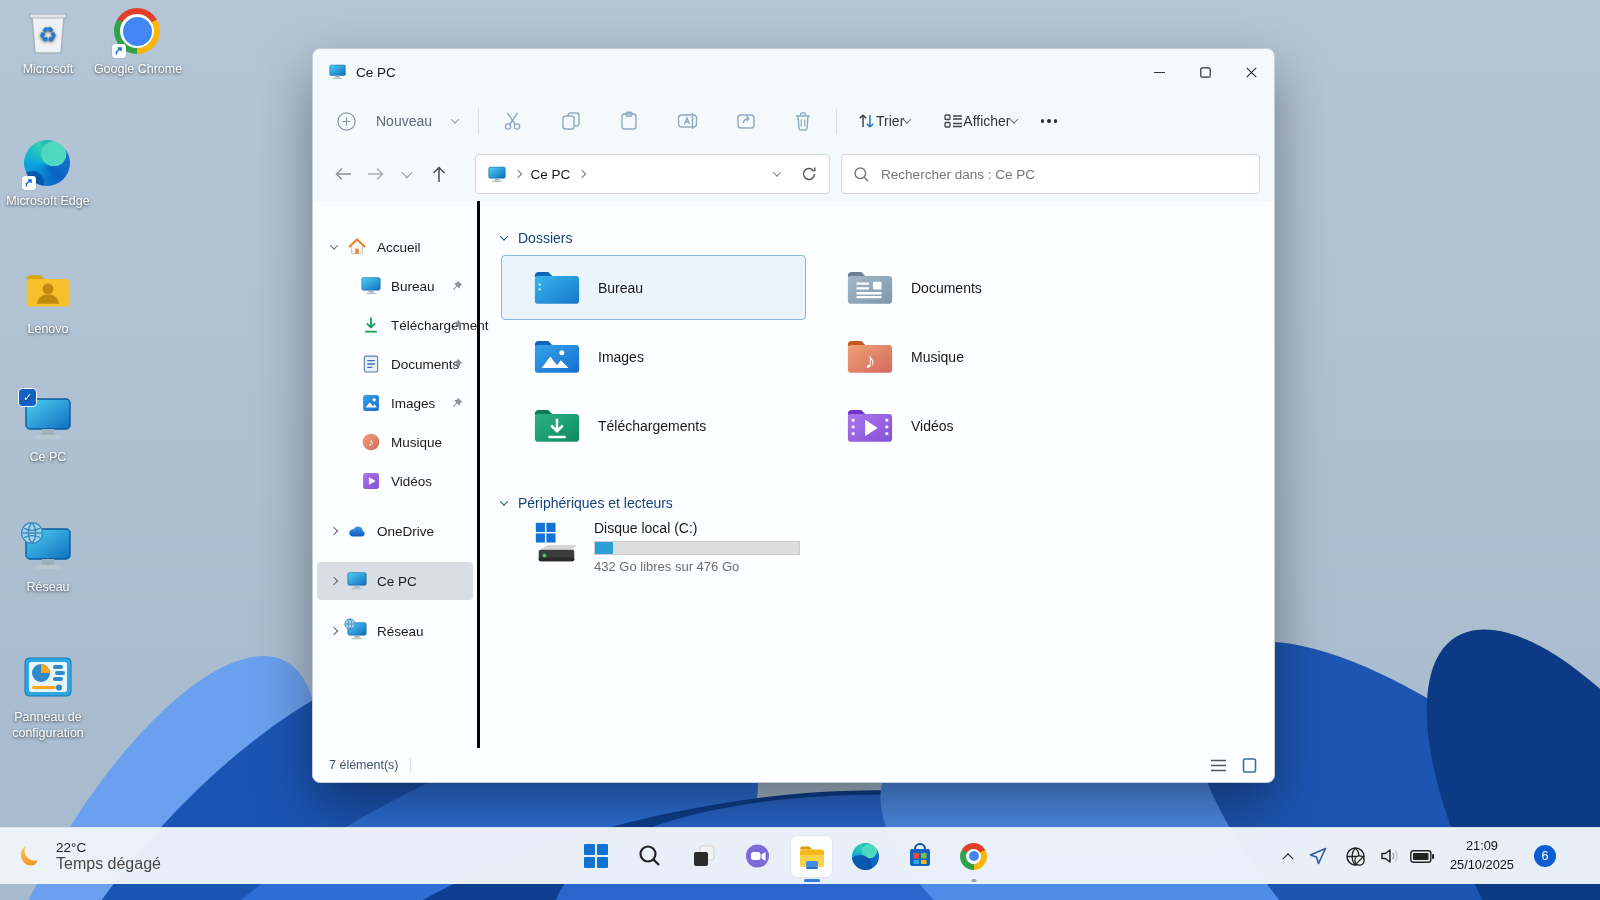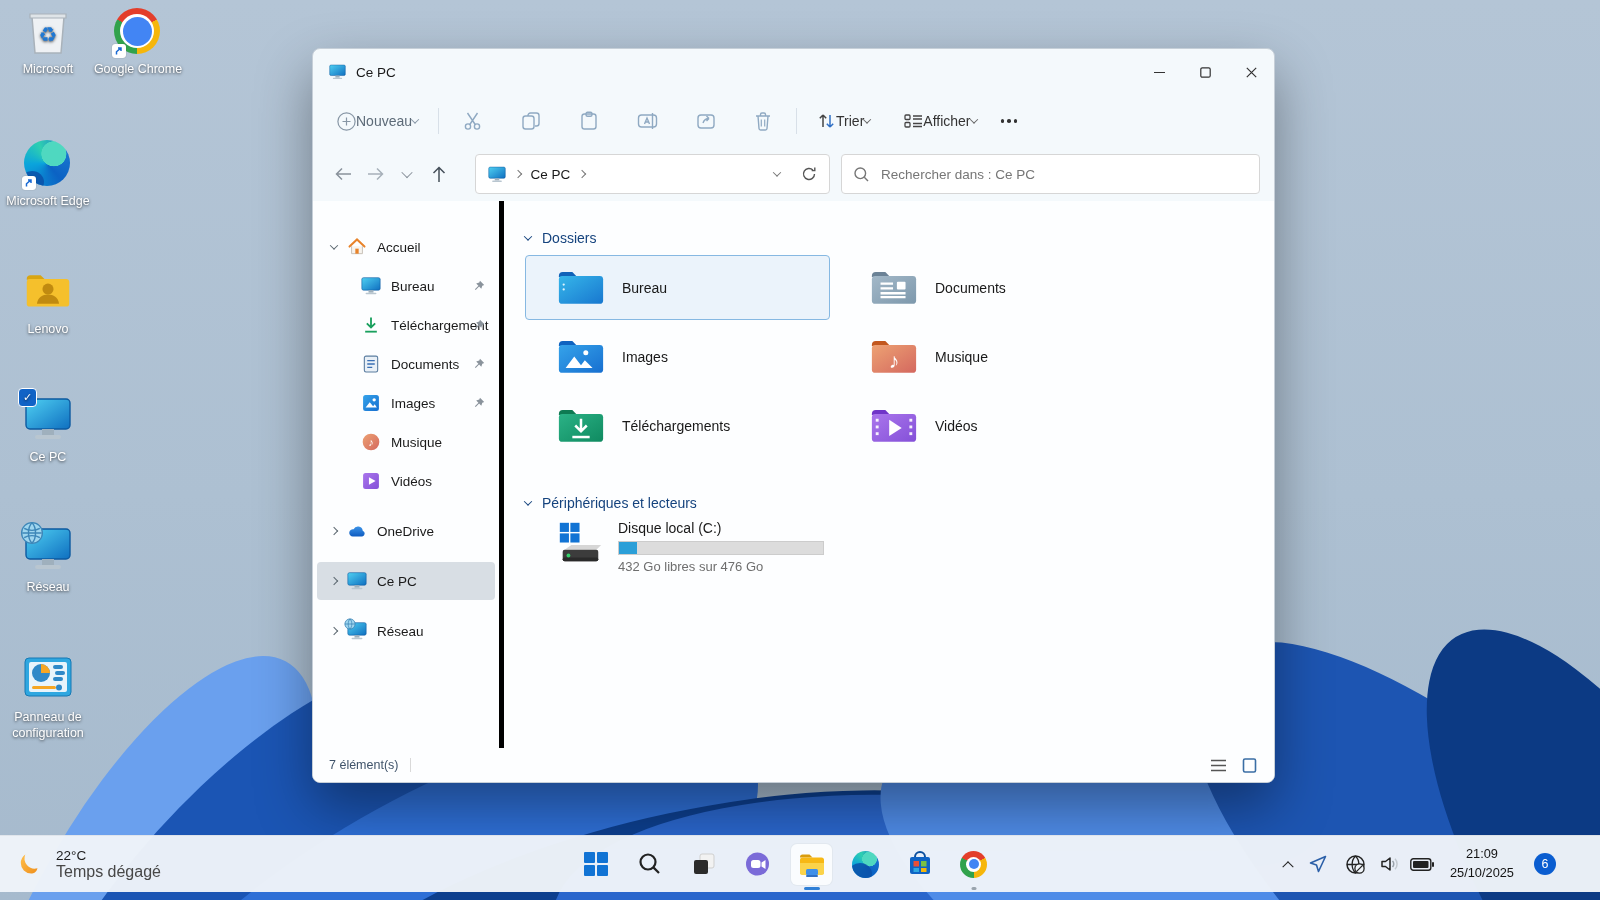--- a/index.html
+++ b/index.html
@@ -31,39 +31,39 @@
   #win{position:absolute;left:312px;top:48px;width:961px;height:733px;background:#f4f9fc;
        border:1px solid #c6cfd8;border-radius:8px;overflow:hidden;
        box-shadow:0 24px 55px rgba(0,0,0,.38)}
   .titlebar{height:46px;display:flex;align-items:center;padding-left:16px;gap:10px;position:relative}
   .title{font-size:13.5px;color:#1a1a1a}
   .winctrl{position:absolute;right:0;top:0;display:flex;height:46px}
   .wbtn{width:46px;height:46px;display:flex;align-items:center;justify-content:center;color:#333}
 
   .toolbar{height:52px;display:flex;align-items:center;padding:0 16px;color:#5d6b78}
   .tsep{width:1px;height:26px;background:#d8e0e8;margin:0 12px}
-  .newbtn{display:flex;align-items:center;gap:0;font-size:14px;color:#5d6b78;padding:6px 8px;border-radius:4px}
+  .newbtn{display:flex;align-items:center;gap:20px;font-size:14px;color:#5d6b78;padding:6px 8px;border-radius:4px}
   .editgrp{display:flex;gap:38px;margin:0 12px;color:#8fa9c2}
   .tgroup{display:flex;align-items:center;font-size:14px;color:#333;padding:6px 8px;border-radius:4px}
   .dots{display:flex;gap:3px;margin-left:16px}
   .dots i{width:3.5px;height:3.5px;border-radius:50%;background:#333}
 
   .navbar{height:54px;display:flex;align-items:center;padding:0 14px}
   .navbtn{width:34px;height:34px;display:flex;align-items:center;justify-content:center;border-radius:4px}
   .crumbbox{width:348px;height:38px;background:#fff;border:1px solid #d6d6d6;border-radius:4px;
             display:flex;align-items:center;padding:0 12px;gap:9px;margin-left:20px;font-size:13.5px;color:#1a1a1a}
   .crumbbox .spacer{flex:1}
   .searchbox{width:416px;height:38px;background:#fff;border:1px solid #d6d6d6;border-radius:4px;
              display:flex;align-items:center;padding:0 12px;gap:10px;margin-left:11px}
   .searchbox input{border:0;outline:0;background:transparent;flex:1;font-size:13.5px;color:#444;
                    font-family:"Liberation Sans",sans-serif}
   .searchbox input::placeholder{color:#767676}
 
   .wbody{position:absolute;top:152px;left:0;right:0;bottom:34px;display:flex;background:#fdfeff}
-  .sidebar{width:191px;border-right:5px solid #000000;padding-top:26px;box-sizing:border-box;flex:none}
+  .sidebar{width:167px;border-right:3px solid #000000;padding-top:26px;box-sizing:border-box;flex:none}
   .srow{height:38px;margin:1px 4px;border-radius:4px;display:flex;align-items:center;position:relative;
         font-size:13.5px;color:#1b1b1b}
   .srow .chev{width:26px;display:flex;justify-content:center;color:#5b6770}
   .srow .sic{width:20px;height:20px;margin-right:10px;flex:none}
   .srow.lv1{padding-left:44px}
   .srow.lv0{padding-left:4px}
   .srow.sel{background:#d8dee4}
   .srow .pin{position:absolute;right:10px}
   .sgap{height:10px}
 
@@ -79,21 +79,21 @@
   .drivebar{width:204px;height:12px;background:#dcdcdc;border:1px solid #cccccc;margin:5px 0 4px}
   .drivefill{height:100%;background:#2b9fd8}
   .drivefree{font-size:13px;color:#6e6e6e}
 
   .statusbar{position:absolute;left:0;right:0;bottom:0;height:34px;display:flex;align-items:center;
              padding:0 16px;font-size:12.5px;color:#3f536a;background:#fdfeff}
   .stsep{width:1px;height:14px;background:#d9d9d9;margin-left:12px}
   .viewics{margin-left:auto;display:flex;gap:14px;align-items:center;color:#444}
 
   
-  #taskbar{position:absolute;left:0;bottom:8px;width:1600px;height:56px;background:rgba(240,244,249,.97);
+  #taskbar{position:absolute;left:0;bottom:16px;width:1600px;height:56px;background:rgba(240,244,249,.97);
            border-top:1px solid rgba(0,0,0,.05)}
   .weather{position:absolute;left:10px;top:0;height:56px;display:flex;align-items:center;gap:10px;padding:0 6px;border-radius:6px}
   .wtemp{font-size:13.5px;color:#1c1c1c}
   .wcond{font-size:16px;color:#474747}
   .tkgroup{position:absolute;left:575px;top:0;height:56px;display:flex;align-items:center;gap:13px}
   .tki{width:41px;height:41px;border-radius:6px;display:flex;align-items:center;justify-content:center;position:relative}
   .tki.active{background:#fafcfe;box-shadow:0 0 0 1px #e2e8ef}
   .tki.active .runbar{position:absolute;bottom:-5px;left:50%;transform:translateX(-50%);
       width:16px;height:3px;border-radius:2px;background:#2f7fd6}
   .tki .rundot{position:absolute;bottom:-5px;left:50%;transform:translateX(-50%);

